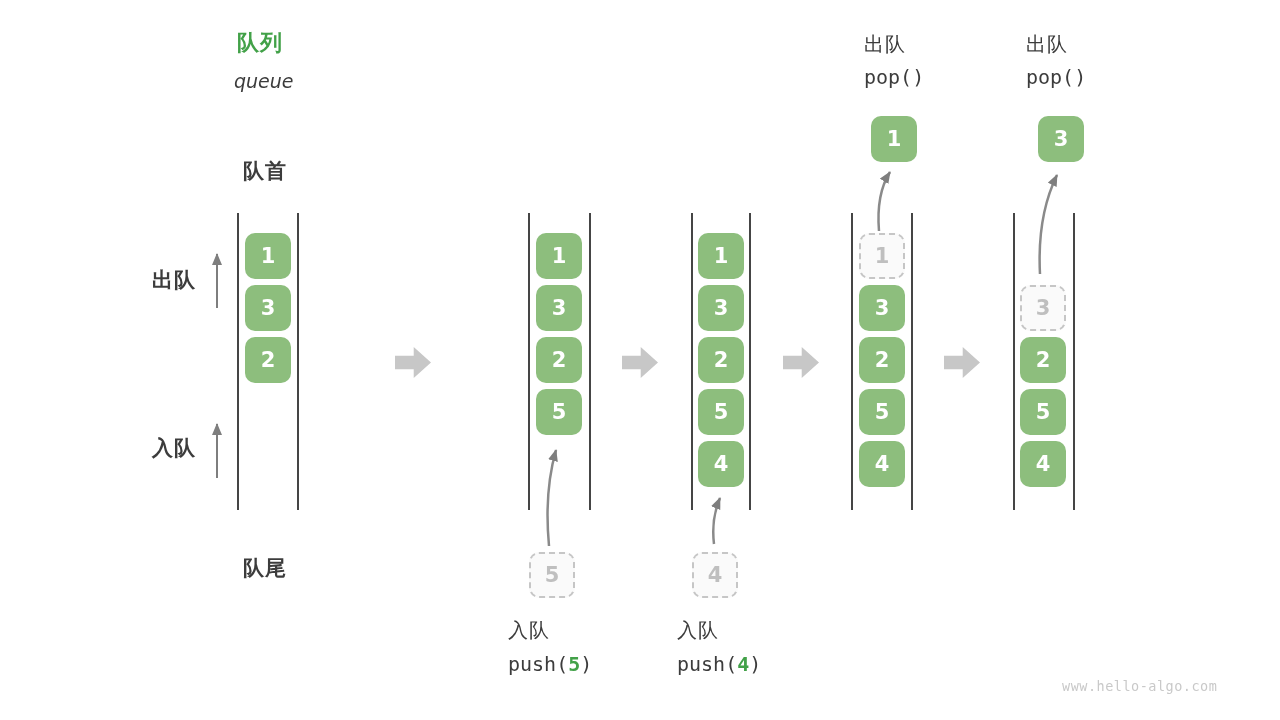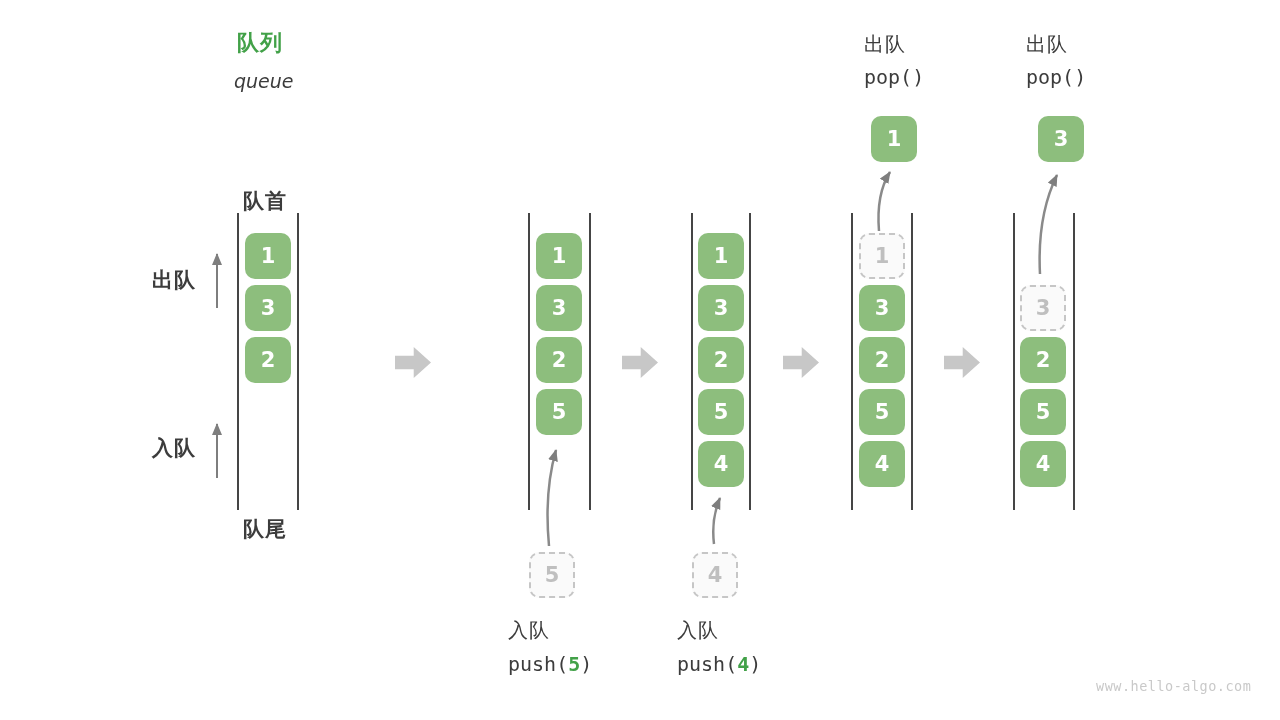--- a/index.html
+++ b/index.html
@@ -38,22 +38,22 @@
   svg.overlay{position:absolute;left:0;top:0;pointer-events:none;}
 </style>
 </head>
 <body>
 
 <div id="canvas">
 
   <div class="abs title-zh" style="left:237px;top:28px;">队列</div>
   <div class="abs title-en" style="left:234px;top:70px;font-style:italic;">queue</div>
 
-  <div class="abs zh-bold" style="left:243px;top:157px;margin-top:30px;">队首</div>
-  <div class="abs zh-bold" style="left:243px;top:515px;">队尾</div>
+  <div class="abs zh-bold" style="left:243px;top:157px;">队首</div>
+  <div class="abs zh-bold" style="left:243px;top:554px;">队尾</div>
 
   <div class="abs zh-bold" style="left:152px;top:266px;">出队</div>
   <div class="abs zh-bold" style="left:152px;top:434px;">入队</div>
 
   <div class="abs vline" style="left:237px;"></div>
   <div class="abs vline" style="left:297px;"></div>
 
   <div class="abs qbox" style="left:245px;top:233px;">1</div>
   <div class="abs qbox" style="left:245px;top:285px;">3</div>
   <div class="abs qbox" style="left:245px;top:337px;">2</div>
@@ -132,15 +132,15 @@
     <path d="M217,308 L217,254" stroke="#7e7e7e" stroke-width="2" fill="none" marker-end="url(#ah)"></path>
     <path d="M217,478 L217,424" stroke="#7e7e7e" stroke-width="2" fill="none" marker-end="url(#ah)"></path>
 
     <path d="M549,546 Q544,492 556,450" stroke="#8a8a8a" stroke-width="2.5" fill="none" marker-end="url(#ah)"></path>
     <path d="M714,544 Q711,519 720,498" stroke="#8a8a8a" stroke-width="2.5" fill="none" marker-end="url(#ah)"></path>
 
     <path d="M879,231 Q876,194 890,172" stroke="#8a8a8a" stroke-width="2.5" fill="none" marker-end="url(#ah)"></path>
     <path d="M1040,274 Q1037,216 1057,175" stroke="#8a8a8a" stroke-width="2.5" fill="none" marker-end="url(#ah)"></path>
   </svg>
 
-  <div class="abs watermark" style="left:1096px;top:678px;">www.hello-algo.com</div>
+  <div class="abs watermark" style="left:1062px;top:678px;">www.hello-algo.com</div>
 
 </div>
 
 </body></html>

